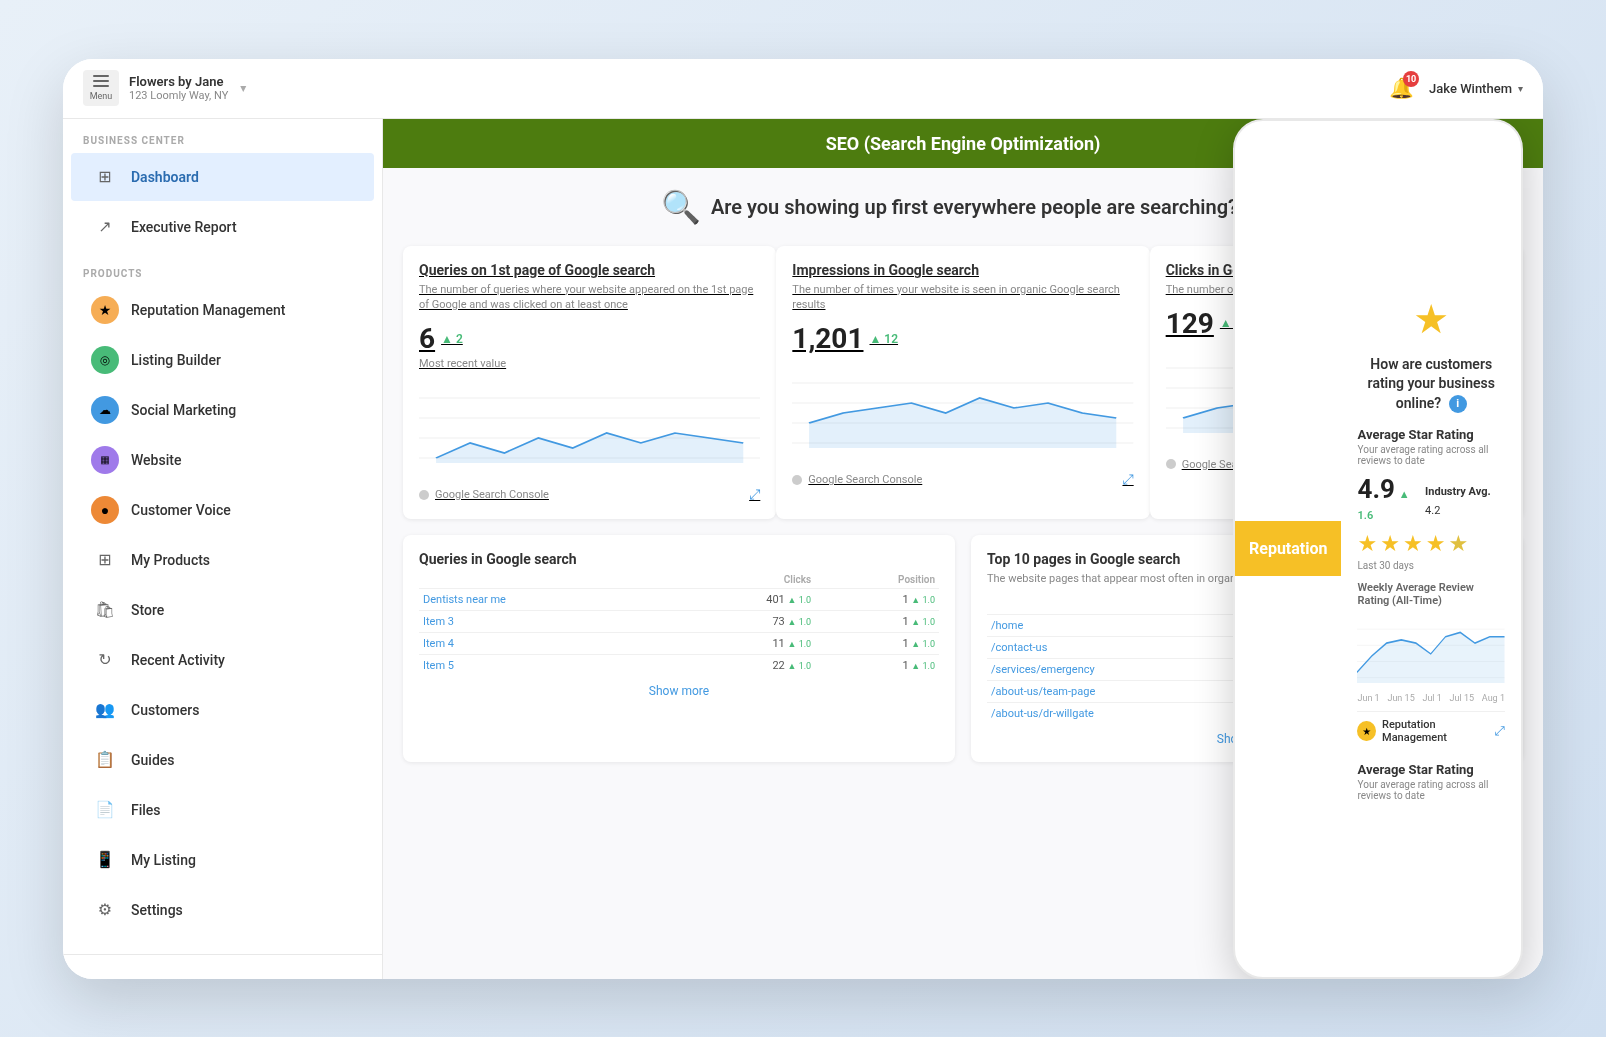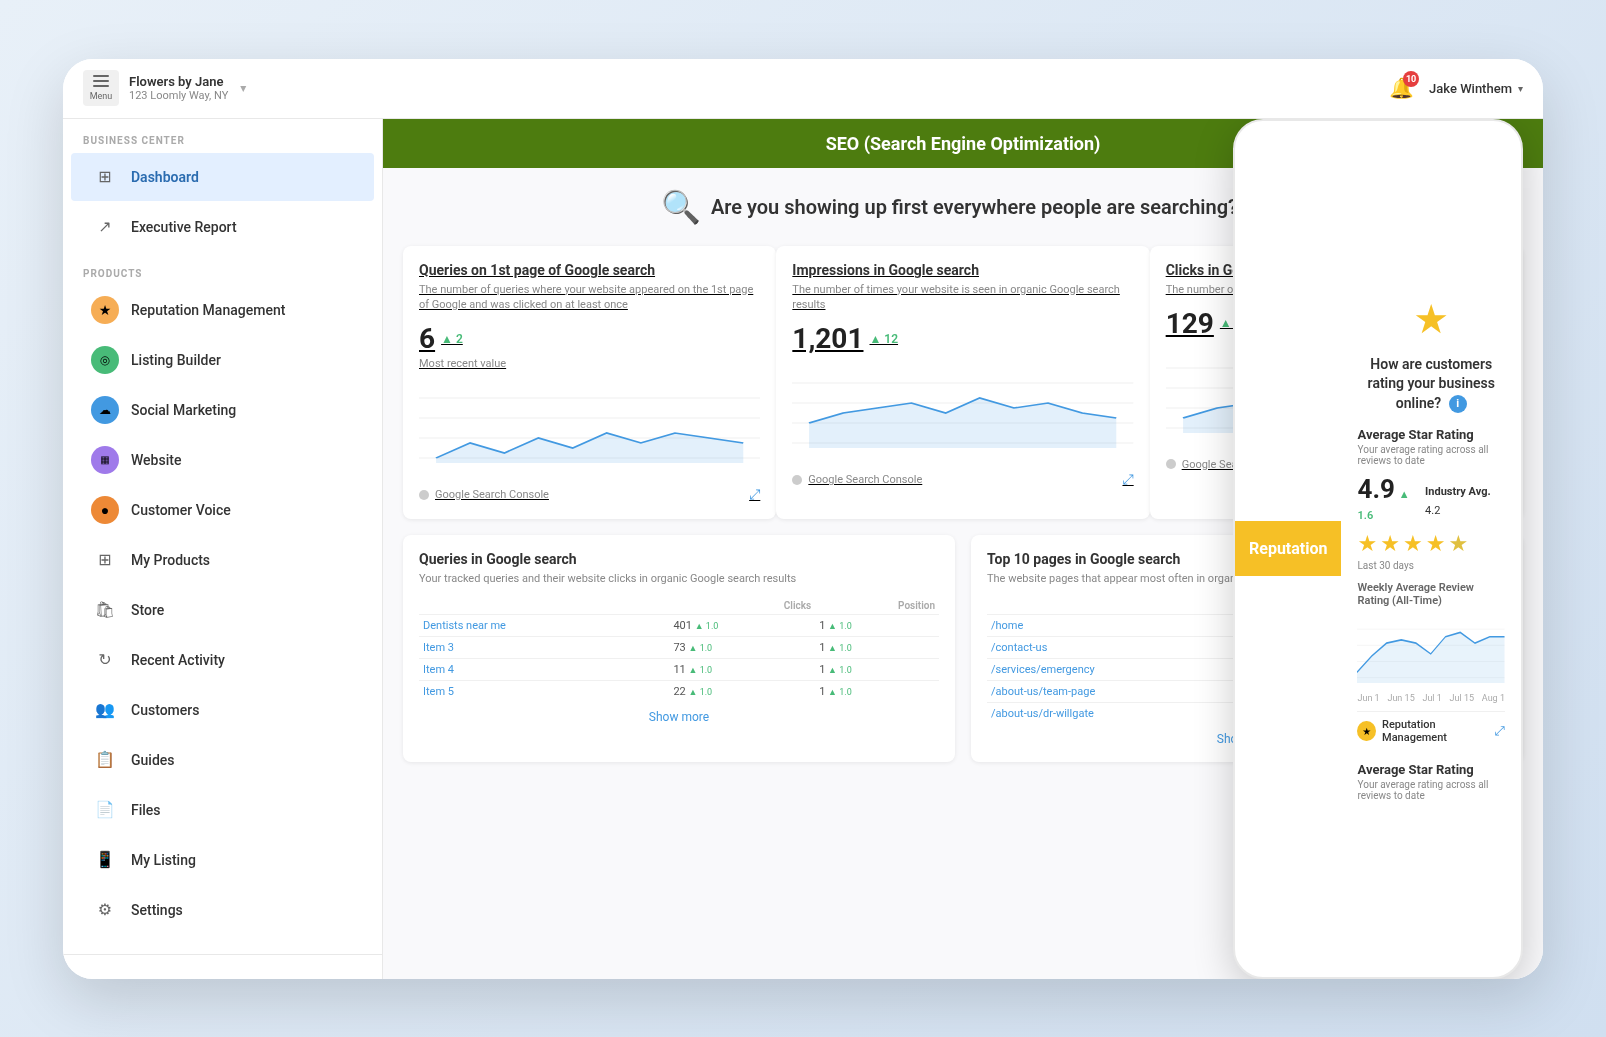--- a/index.html
+++ b/index.html
@@ -358,21 +358,21 @@
       padding: 3px 4px;
       font-size: 10px;
     }
     .data-table th:first-child { text-align: left; }
     .data-table td {
       padding: 4px 4px;
       color: #555;
       border-top: 1px solid #f0f0f0;
     }
     .data-table td:first-child { color: #4299e1; }
-    .td-right { text-align: left; }
+    .td-right { text-align: right; }
     .delta-green { color: #48bb78; font-size: 9px; }
     .show-more {
       text-align: center;
       margin-top: 8px;
       font-size: 12px;
       color: #4299e1;
       cursor: pointer;
     }
     
     .phone-overlay {
@@ -724,21 +724,20 @@
               </div>
               <span class="chart-expand">⤢</span>
             </div>
           </div>
         </div>
 
         <div class="bottom-grid">
 
           <div class="table-card">
             <div class="table-card-title">Queries in Google search</div>
-            <div class="table-card-desc">Your tracked queries and their website clicks in organic Google search results</div>
             <table class="data-table">
               <thead>
                 <tr>
                   <th></th>
                   <th class="td-right">Clicks</th>
                   <th class="td-right">Position</th>
                 </tr>
               </thead>
               <tbody>
                 <tr>

